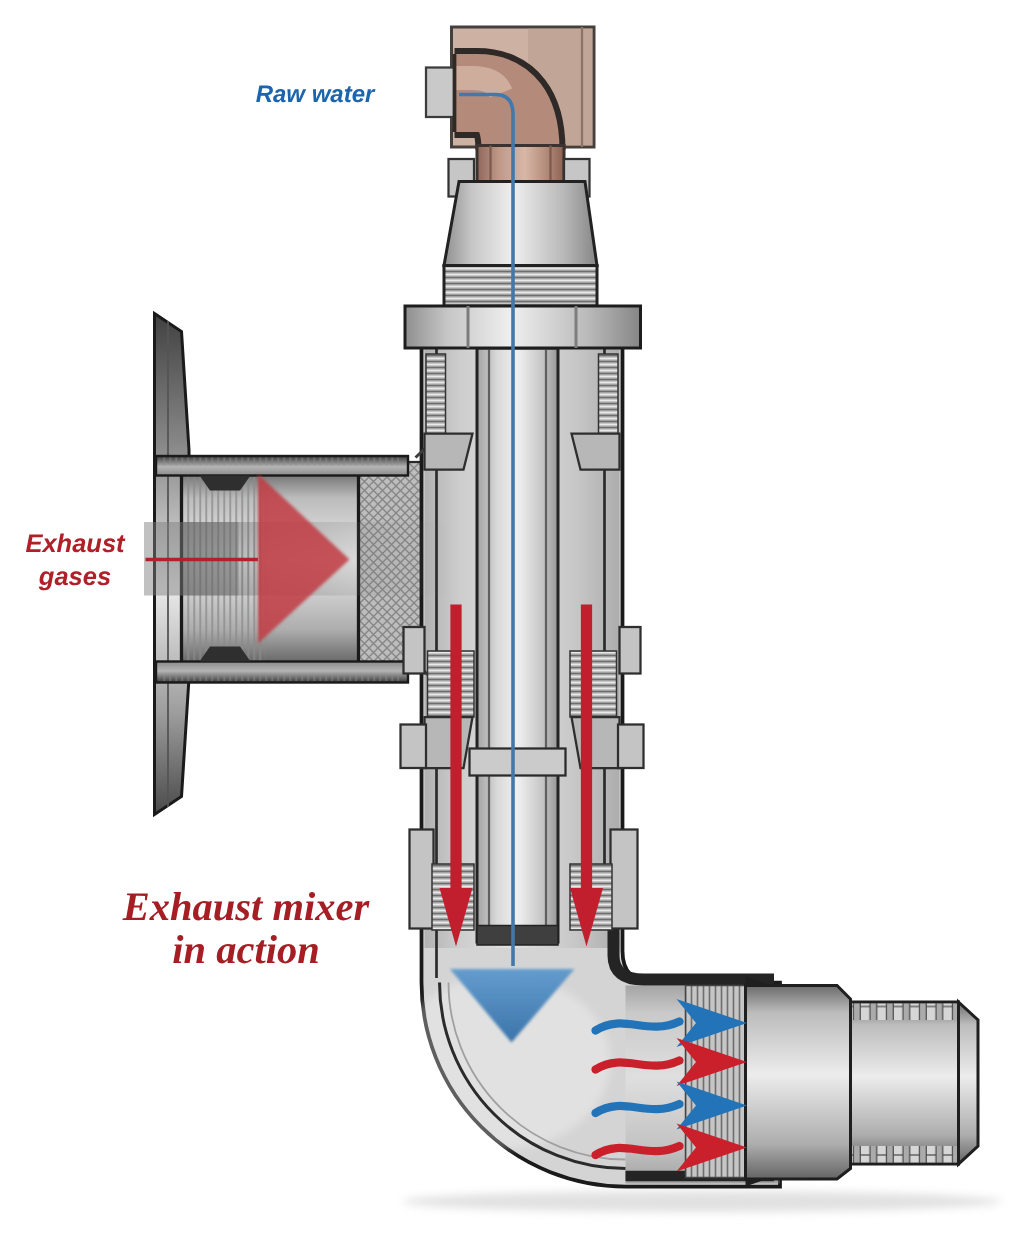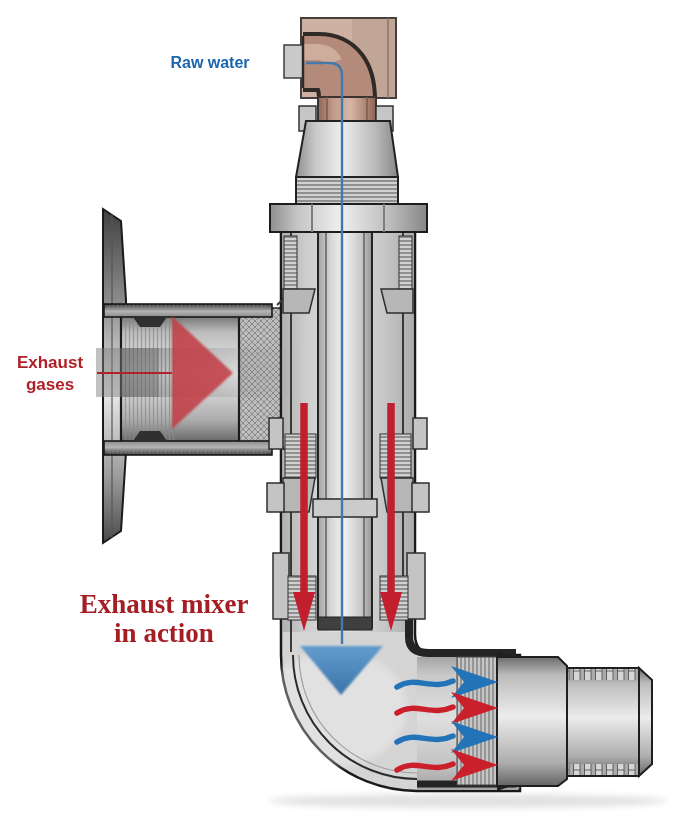--- a/index.html
+++ b/index.html
@@ -1,17 +1,17 @@
 <!DOCTYPE html>
 <html><head>
 <meta charset="utf-8">
 <style>
   html,body{margin:0;padding:0;background:#ffffff;}
   .figure-wrap{position:relative;width:680px;height:825px;background:#ffffff;overflow:hidden;
-    font-family:"Liberation Sans", sans-serif;}
+    font-family:"Liberation Sans", sans-serif;font-style:italic;}
   svg{display:block;}
   .lbl-sans{font-family:"Liberation Sans", sans-serif;font-weight:bold;font-size:16px;}
   .lbl-sans-sm{font-family:"Liberation Sans", sans-serif;font-weight:bold;font-size:17px;}
   .lbl-serif{font-family:"Liberation Serif", serif;font-weight:bold;font-size:27px;}
 </style>
 </head>
 <body>
 
 <div class="figure-wrap">
 <svg width="680" height="825" viewBox="0 0 680 825">

